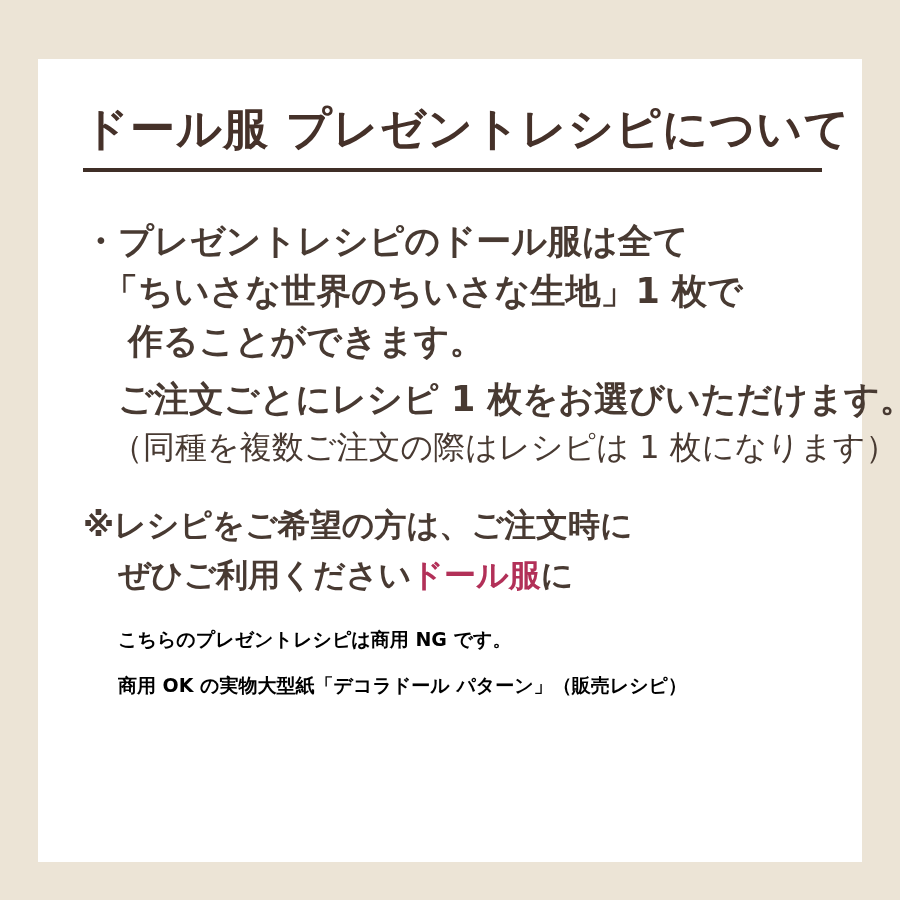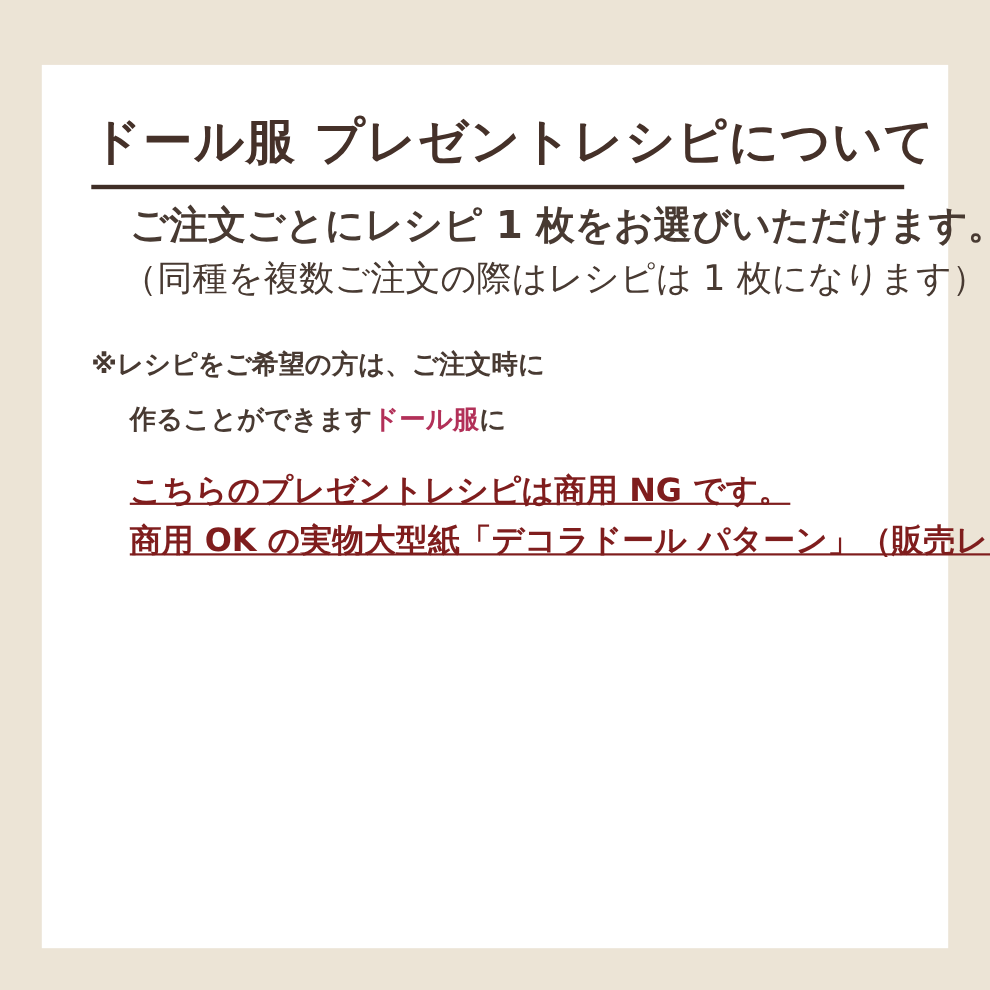--- a/index.html
+++ b/index.html
@@ -48,56 +48,60 @@
   .indent-28 { margin-left: 28px; }
   .indent-35 { margin-left: 35px; }
   .indent-45 { margin-left: 45px; }
   .small-note {
     font-size: 32px;
     line-height: 46px;
     font-weight: 500;
   }
   .recipe-note {
     margin-top: 30px;
-    font-size: 24px;
+    font-size: 32px;
   }
   .highlight {
     color: #b23058;
     font-weight: 700;
   }
   .footer {
     margin-top: 16px;
     padding-left: 35px;
-    color: #7f1d1d;
-    font-size: 29px;
+    color: #000000;
+    font-size: 19px;
     font-weight: 600;
-    text-decoration: underline;
   }
   .footer .line { line-height: 46px; }
 </style>
 </head>
 <body>
 
 <div class="sheet">
   <div class="content">
 
     <div class="title">ドール服 プレゼントレシピについて</div>
     <div class="divider"></div>
 
     <div class="body-text">
 
+      <div class="bullet-1">
+        <div class="line">・プレゼントレシピのドール服は全て</div>
+        <div class="line indent-20">「ちいさな世界のちいさな生地」1 枚で</div>
+        <div class="line indent-45">作ることができます。</div>
+      </div>
 
       <div class="bullet-2">
         <div class="line indent-35">ご注文ごとにレシピ 1 枚をお選びいただけます。</div>
         <div class="line small-note indent-28">（同種を複数ご注文の際はレシピは 1 枚になります）</div>
       </div>
 
       <div class="recipe-note">
         <div class="line">※レシピをご希望の方は、ご注文時に</div>
-        <div class="line indent-35"><span>作ることができます</span><span class="highlight">ドール服</span><span>に</span></div>
+        <div class="line indent-35"><span>ぜひご利用ください</span><span class="highlight">ドール服</span><span>に</span></div>
       </div>
 
     </div>
 
     <div class="footer">
       <div class="line">こちらのプレゼントレシピは商用 NG です。</div>
       <div class="line">商用 OK の実物大型紙「デコラドール パターン」（販売レシピ）</div>
     </div>
 
   </div>

